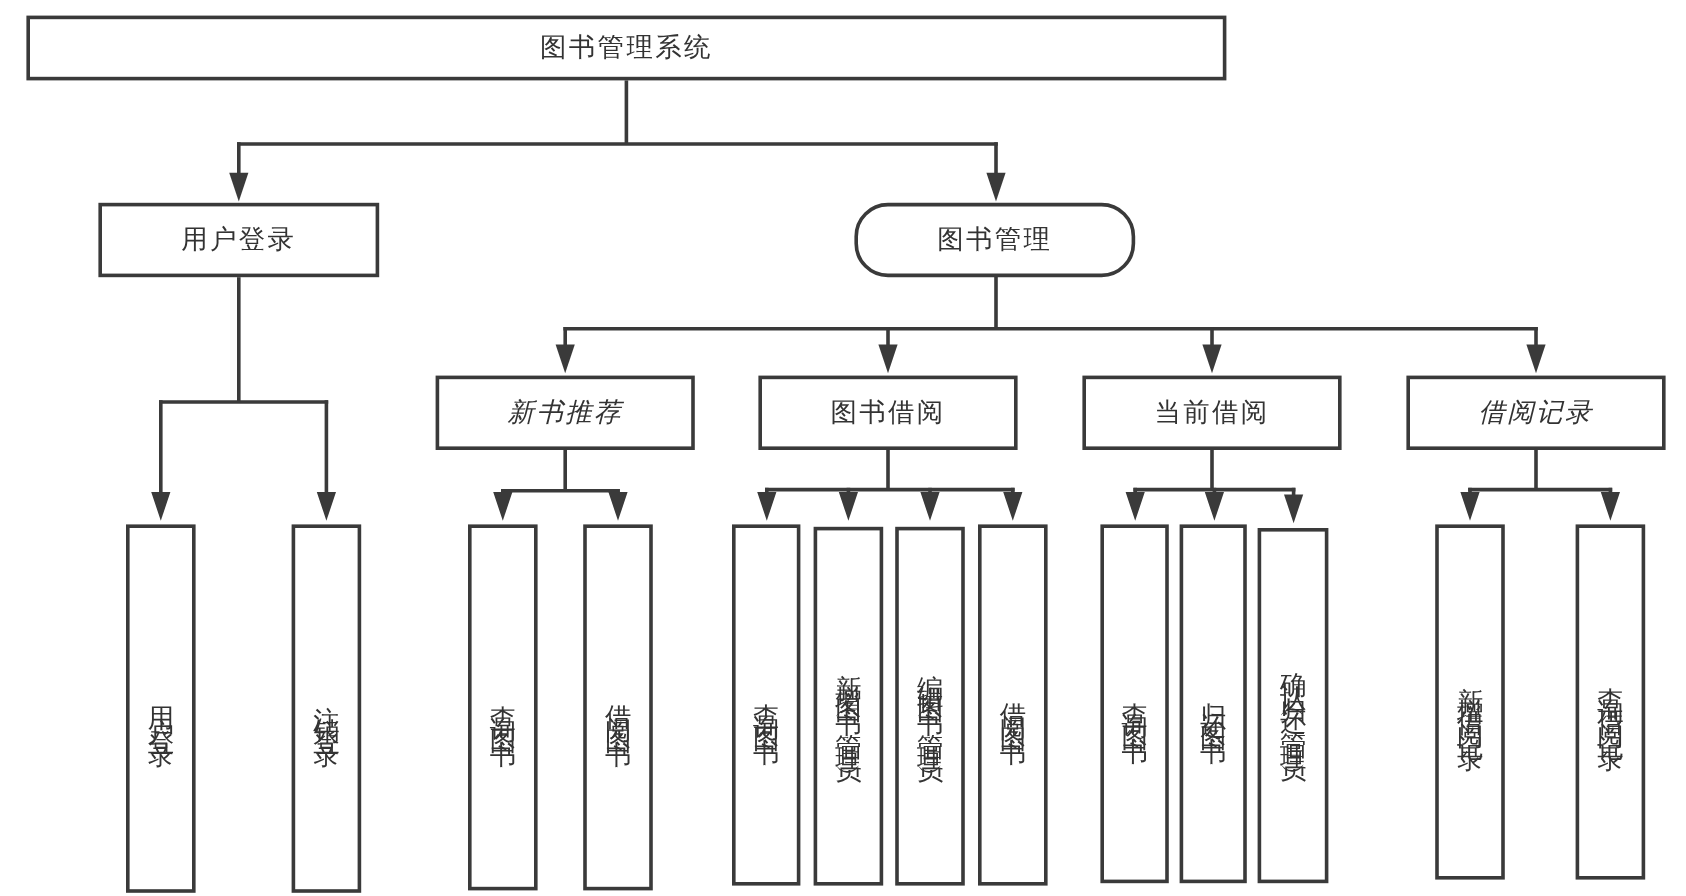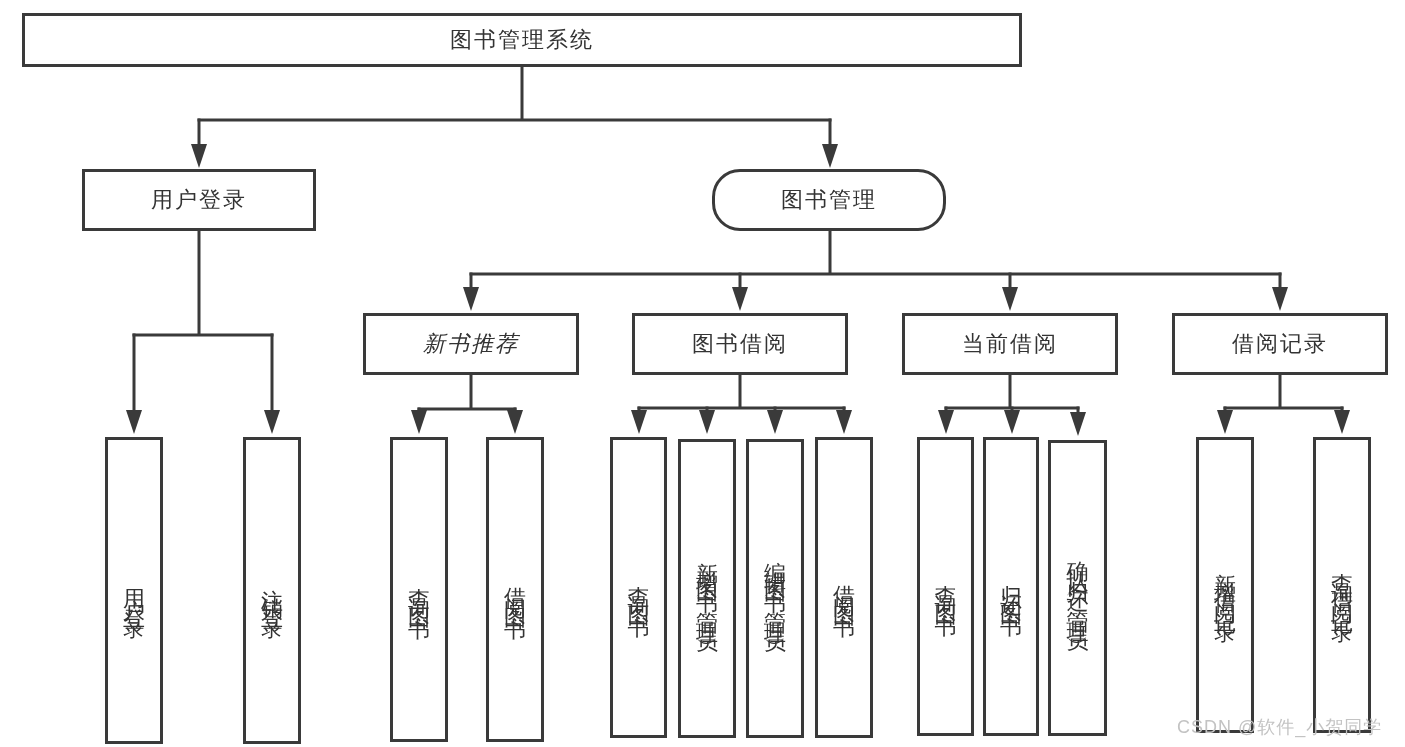--- a/index.html
+++ b/index.html
@@ -111,21 +111,21 @@
 
   <div class="node hbox" style="left:363px;top:313px;width:216px;height:62px;font-style:italic;">
     <span>新书推荐</span>
   </div>
   <div class="node hbox" style="left:632px;top:313px;width:216px;height:62px;">
     <span>图书借阅</span>
   </div>
   <div class="node hbox" style="left:902px;top:313px;width:216px;height:62px;">
     <span>当前借阅</span>
   </div>
-  <div class="node hbox" style="left:1172px;top:313px;width:216px;height:62px;">
+  <div class="node hbox" style="left:1172px;top:313px;width:216px;height:62px;font-style:italic;">
     <span>借阅记录</span>
   </div>
 
   <div class="node vbox" style="left:105px;top:437px;width:58px;height:307px;">
     <span class="vtext">用户登录</span>
   </div>
   <div class="node vbox" style="left:243px;top:437px;width:58px;height:307px;">
     <span class="vtext">注销登录</span>
   </div>
 
@@ -159,14 +159,13 @@
     <span class="vtext">确认归还（管理员）</span>
   </div>
 
   <div class="node vbox" style="left:1196px;top:437px;width:58px;height:296px;">
     <span class="vtext">新增借阅记录</span>
   </div>
   <div class="node vbox" style="left:1313px;top:437px;width:58px;height:296px;">
     <span class="vtext">查询借阅记录</span>
   </div>
 
-  <div class="watermark">CSDN @软件_小贺同学</div>
 </div>
 
 </body></html>

